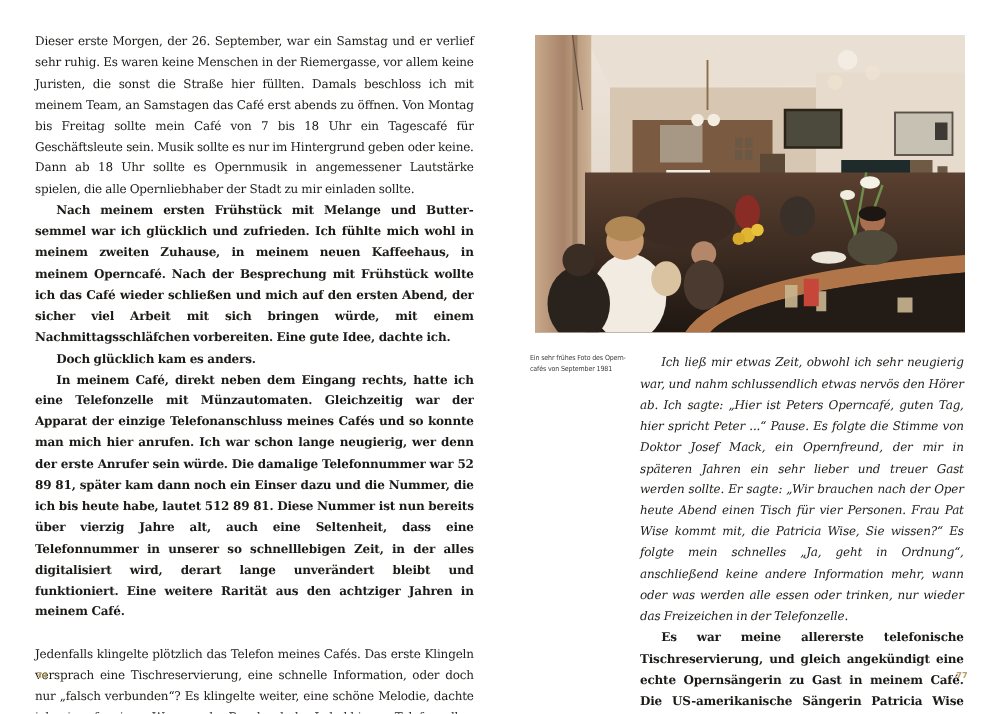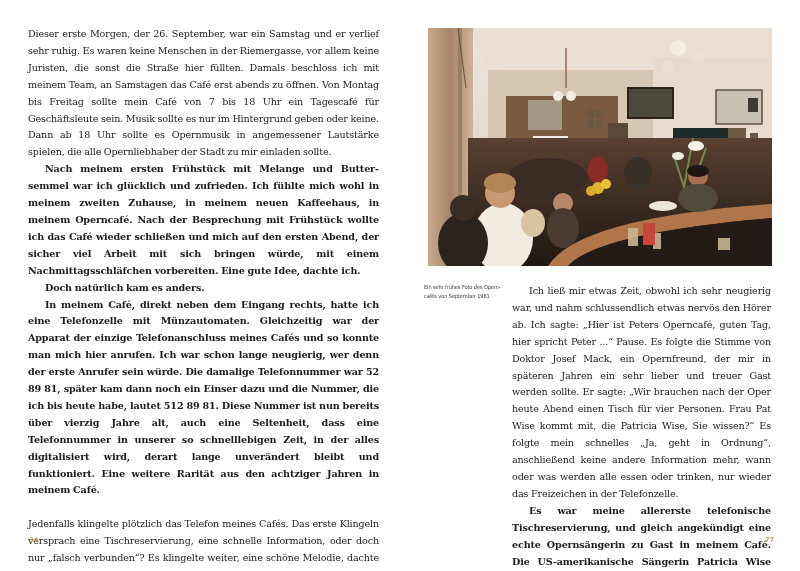--- a/index.html
+++ b/index.html
@@ -23,21 +23,21 @@
     hyphens: manual;
     letter-spacing: -0.15px;
     word-spacing: -0.3px;
   }
   .col p { margin: 0; }
   .col p.indent { text-indent: 17px; font-weight: bold; }
   .col p.gap { margin-top: 16.9px; }
 
   .left-col { left: 28px; top: 26px; width: 351px; }
   .right-col { left: 112px; top: 283px; width: 259px; }
-  .right-col p.first { text-indent: 17px; }
+  .right-col p.first { text-indent: 17px; font-style: italic; }
 
   .photo {
     position: absolute; left: 28px; top: 28px; width: 344px; height: 238px;
     overflow: hidden;
     background: #8a6a52;
   }
   .caption {
     position: absolute; left: 24px; top: 283px; width: 82px;
     font-family: "DejaVu Sans Condensed", "DejaVu Sans", "Liberation Sans", sans-serif;
     font-size: 5.6px; line-height: 8.5px; color: #3a3a3a;
@@ -53,21 +53,21 @@
 </style>
 </head>
 <body>
 
 <div class="spread">
 
   <div class="page page-left">
     <div class="col left-col">
       <p>Dieser erste Morgen, der 26. September, war ein Samstag und er verlief sehr ruhig. Es waren keine Menschen in der Riemer­gasse, vor allem keine Juristen, die sonst die Straße hier füllten. Damals beschloss ich mit meinem Team, an Samstagen das Café erst abends zu öffnen. Von Montag bis Freitag sollte mein Café von 7 bis 18 Uhr ein Tagescafé für Geschäftsleute sein. Musik sollte es nur im Hintergrund geben oder keine. Dann ab 18 Uhr sollte es Opernmusik in angemessener Lautstärke spielen, die alle Opernliebhaber der Stadt zu mir einladen sollte.</p>
       <p class="indent">Nach meinem ersten Frühstück mit Melange und Butter­semmel war ich glücklich und zufrieden. Ich fühlte mich wohl in meinem zweiten Zuhause, in meinem neuen Kaffeehaus, in meinem Operncafé. Nach der Besprechung mit Frühstück wollte ich das Café wieder schließen und mich auf den ersten Abend, der sicher viel Arbeit mit sich bringen würde, mit ei­nem Nachmittagsschläfchen vorbereiten. Eine gute Idee, dach­te ich.</p>
-      <p class="indent">Doch natürlich kam es anders.</p>
+      <p class="indent">Doch glücklich kam es anders.</p>
       <p class="indent">In meinem Café, direkt neben dem Eingang rechts, hat­te ich eine Telefonzelle mit Münzautomaten. Gleichzeitig war der Apparat der einzige Telefonanschluss meines Cafés und so konnte man mich hier anrufen. Ich war schon lange neugierig, wer denn der erste Anrufer sein würde. Die damalige Telefon­nummer war 52 89 81, später kam dann noch ein Einser dazu und die Nummer, die ich bis heute habe, lautet 512 89 81. Diese Nummer ist nun bereits über vierzig Jahre alt, auch eine Sel­tenheit, dass eine Telefonnummer in unserer so schnelllebigen Zeit, in der alles digitalisiert wird, derart lange unverändert bleibt und funktioniert. Eine weitere Rarität aus den achtziger Jahren in meinem Café.</p>
       <p class="gap">Jedenfalls klingelte plötzlich das Telefon meines Cafés. Das erste Klingeln versprach eine Tischreservierung, eine schnelle Information, oder doch nur „falsch verbunden“? Es klingelte weiter, eine schöne Melodie, dachte ich mir auf meinem Weg von der Bar durch das Lokal hin zur Telefonzelle.</p>
     </div>
     <div class="folio folio-left">34</div>
   </div>
 
   <div class="page page-right">
     <div class="photo">
       <svg width="344" height="238" viewBox="0 0 344 238" xmlns="http://www.w3.org/2000/svg">
         <defs>

